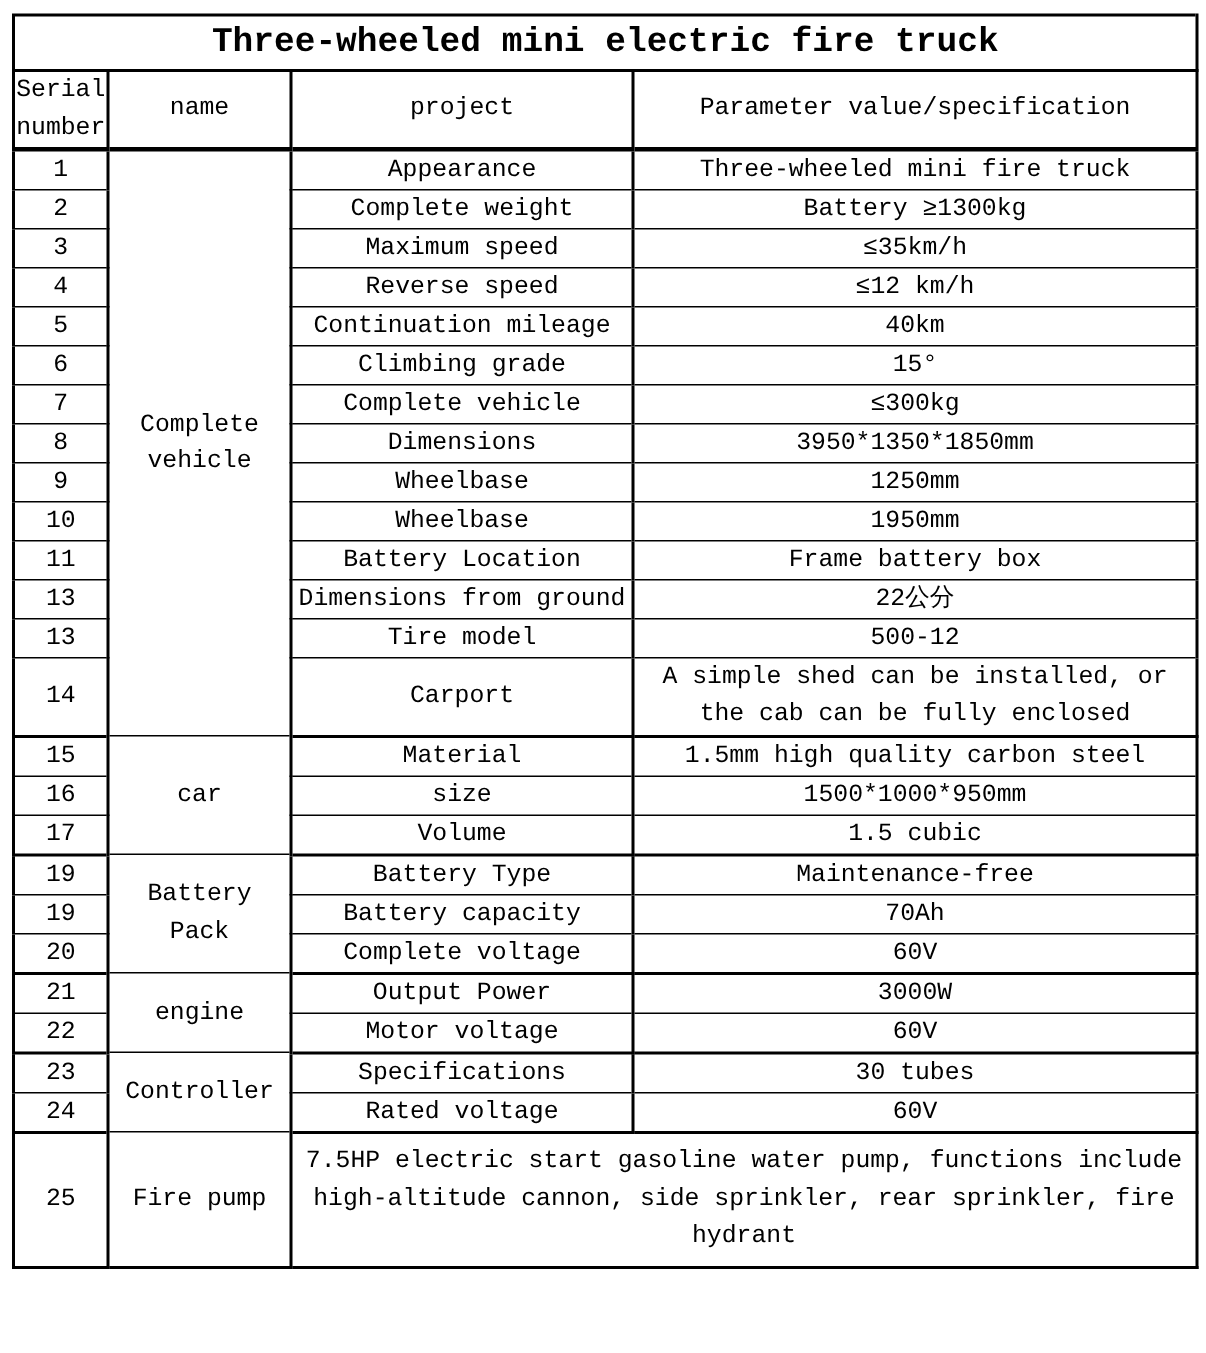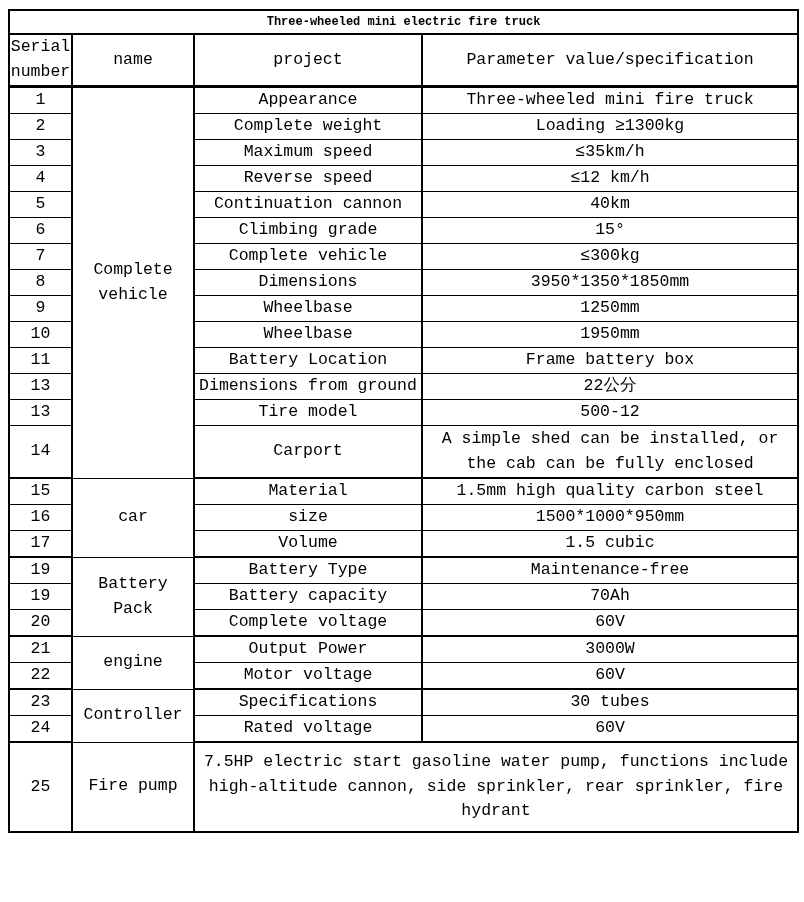--- a/index.html
+++ b/index.html
@@ -35,21 +35,21 @@
     border-right-width: 2px;
     text-align: center;
     vertical-align: middle;
     font-size: 16.5px;
     line-height: 1.5;
     padding: 0 2px;
     overflow: hidden;
   }
   td.title-cell {
     font-weight: bold;
-    font-size: 12px;
+    font-size: 23px;
     height: 22px;
     border-bottom-width: 2px;
     padding: 0;
   }
   tr.header-row td {
     height: 50px;
     border-bottom-width: 3px;
   }
   tbody td {
     height: 25px;
@@ -84,35 +84,35 @@
     <tbody id="spec-body">
         <tr>
           <td class="serial-col">1</td>
           <td rowspan="14">Complete vehicle</td>
           <td>Appearance</td>
           <td>Three-wheeled mini fire truck</td>
         </tr>
         <tr>
           <td class="serial-col">2</td>
           <td>Complete weight</td>
-          <td>Loading ≥1300kg</td>
+          <td>Battery ≥1300kg</td>
         </tr>
         <tr>
           <td class="serial-col">3</td>
           <td>Maximum speed</td>
           <td>≤35km/h</td>
         </tr>
         <tr>
           <td class="serial-col">4</td>
           <td>Reverse speed</td>
           <td>≤12 km/h</td>
         </tr>
         <tr>
           <td class="serial-col">5</td>
-          <td>Continuation cannon</td>
+          <td>Continuation mileage</td>
           <td>40km</td>
         </tr>
         <tr>
           <td class="serial-col">6</td>
           <td>Climbing grade</td>
           <td>15°</td>
         </tr>
         <tr>
           <td class="serial-col">7</td>
           <td>Complete vehicle</td>

